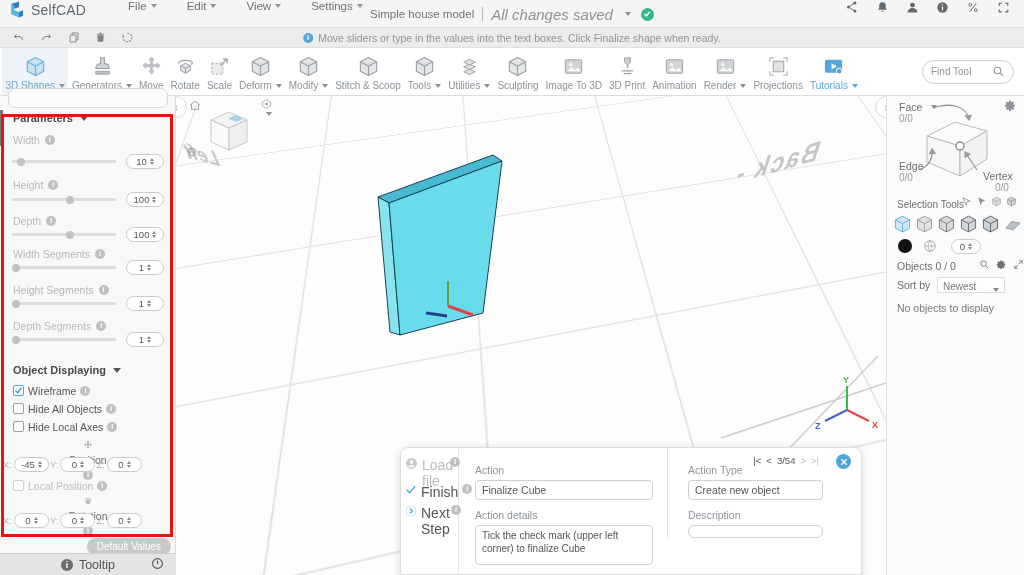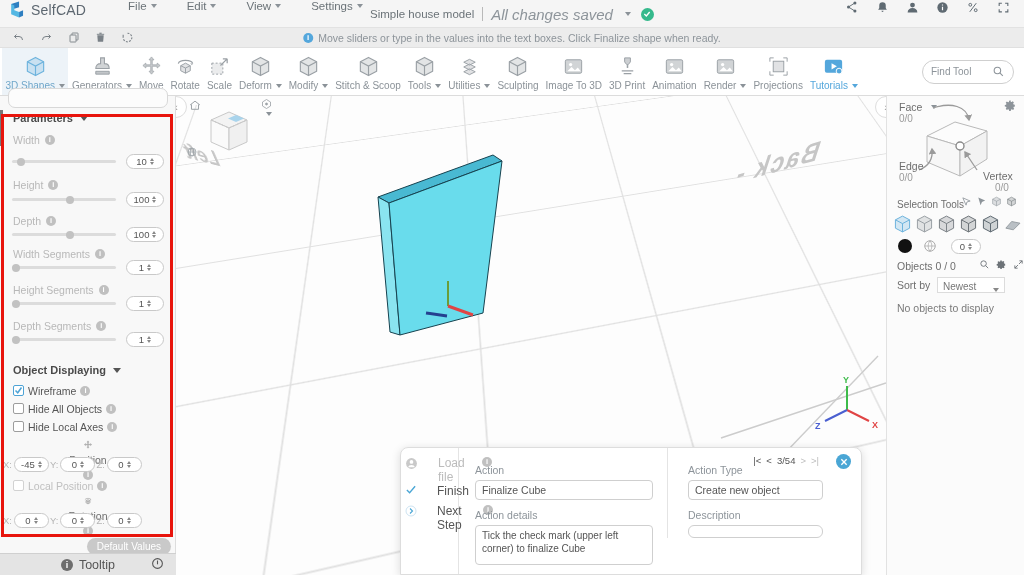--- a/index.html
+++ b/index.html
@@ -94,21 +94,21 @@
   .edge-btn { position:absolute; width:22px; height:22px; border-radius:50%; background:#fff; border:1px solid #ddd; color:#999; font-size:11px; display:flex; align-items:center; justify-content:center; top:0; }
   .edge-btn.l { left:-11px; } .edge-btn.r { right:-11px; }
   .vhome { position:absolute; left:12px; top:3px; }
   .navcube { position:absolute; left:30px; top:12px; }
   .persp { position:absolute; left:84px; top:2px; display:flex; flex-direction:column; align-items:center; gap:2px; }
   .vglobe { position:absolute; left:10px; top:50px; }
 
   
   .dialog { position:absolute; left:224px; top:351px; width:462px; height:128px; background:#fff; border:1px solid #ddd; border-radius:8px 8px 0 0; box-shadow:0 2px 10px rgba(0,0,0,.14); z-index:6; }
   .dlg-left { position:absolute; left:0; top:0; width:58px; height:100%; border-right:1px solid #e4e4e4; }
-  .dlg-item { position:absolute; display:flex; align-items:flex-start; gap:20px; font-size:12px; }
+  .dlg-item { position:absolute; display:flex; align-items:flex-start; gap:4px; font-size:14px; }
   .dlg-gray { color:#bcbcbc; }
   .dlg-dark { color:#555; }
   .dlg-mid { position:absolute; left:74px; top:0; width:178px; }
   .dlg-right { position:absolute; left:266px; top:0; width:156px; border-left:1px solid #e4e4e4; padding-left:20px; }
   .fld-lbl { font-size:10.5px; color:#8d949a; margin-bottom:4px; }
   .fld-input { width:100%; height:20px; border:1px solid #cfcfcf; border-radius:4px; font-size:10.5px; color:#555; padding:0 6px; font-family:"Liberation Sans",sans-serif; background:#fff; }
   .fld-ta { width:100%; height:40px; border:1px solid #cfcfcf; border-radius:4px; font-size:10px; color:#555; padding:3px 6px; resize:none; font-family:"Liberation Sans",sans-serif; line-height:1.3; }
   .fld-thin { height:13px; border-radius:6px; }
   .pager { position:absolute; right:42px; top:7px; display:flex; gap:5px; align-items:center; font-size:9.5px; color:#555; }
   .pager .dim { color:#bdbdbd; }

